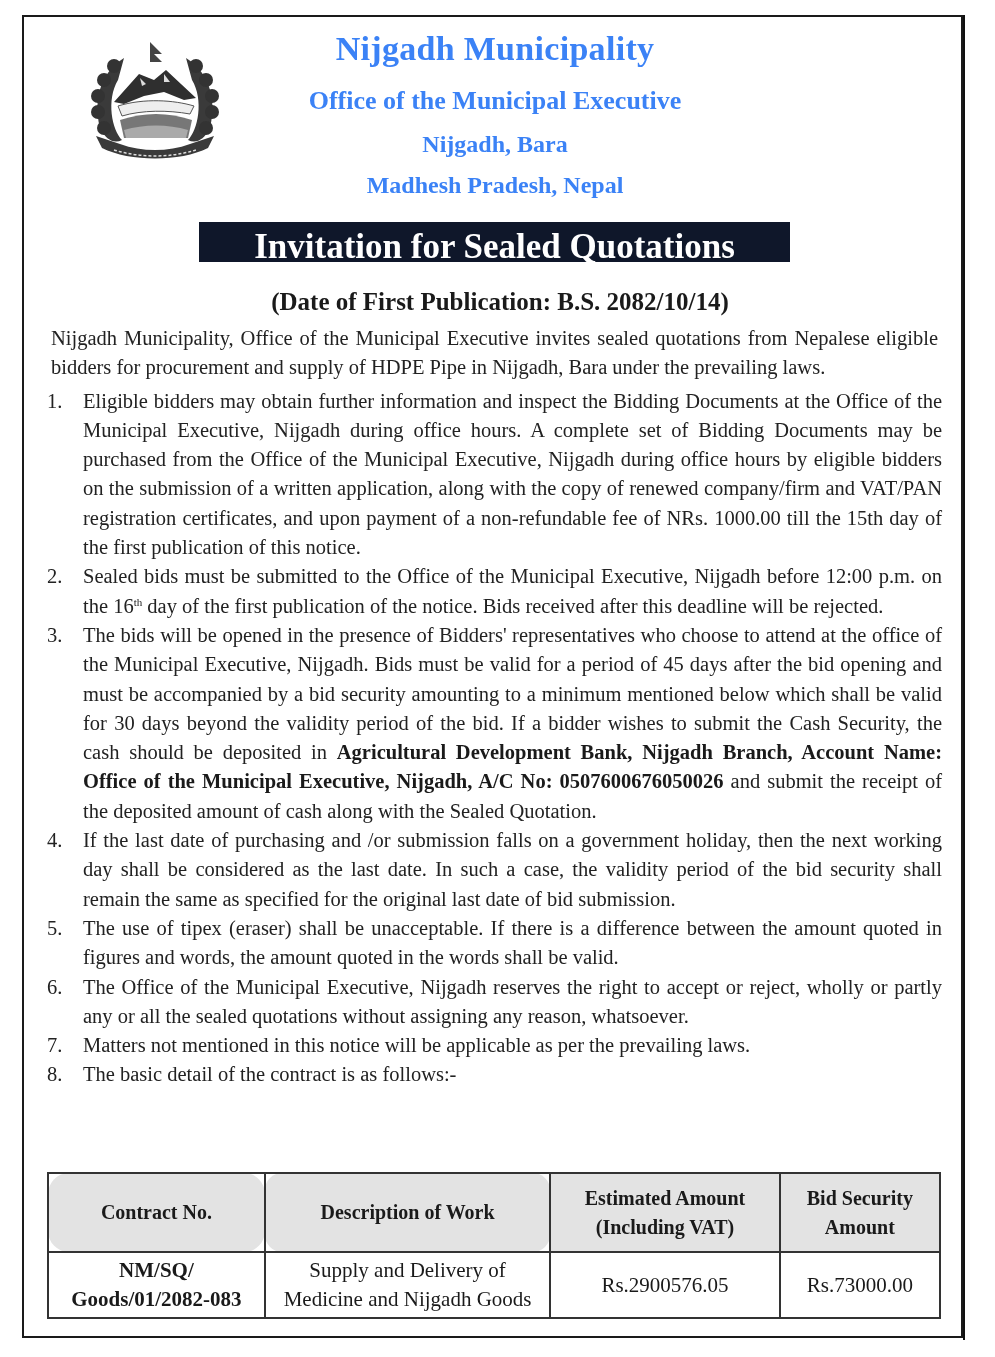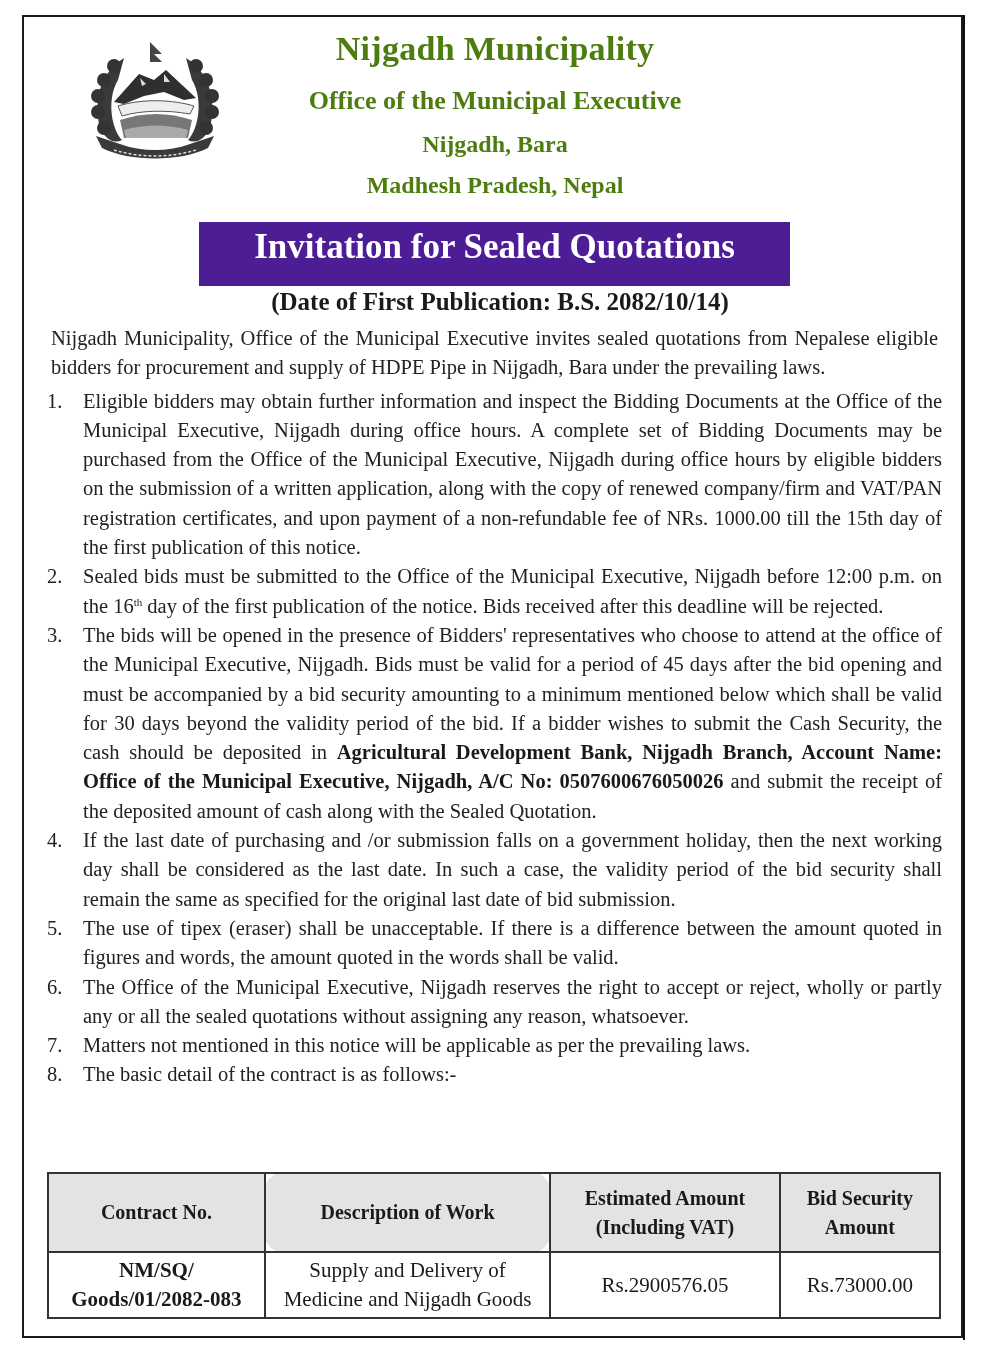--- a/index.html
+++ b/index.html
@@ -4,49 +4,49 @@
 <style>
   html, body { margin: 0; padding: 0; background: #ffffff; }
   body { width: 995px; height: 1357px; position: relative; overflow: hidden;
          font-family: "Liberation Serif", "DejaVu Serif", serif; color: #1a1a1a; }
   .frame { position: absolute; left: 22px; top: 15px; width: 941px; height: 1323px;
            border: 2px solid #1a1a1a; border-left-width: 2px; box-sizing: border-box; }
   .frame::after { content: ""; position: absolute; right: -4px; top: -2px; bottom: -4px; width: 2px; background: #111; }
 
   .emblem { position: absolute; left: 84px; top: 40px; width: 142px; height: 128px; }
 
-  .hdr { position: absolute; left: 200px; width: 590px; text-align: center; font-weight: bold; color: #4d7c0f; }
+  .hdr { position: absolute; left: 200px; width: 590px; text-align: center; font-weight: bold; color: #3b82f6; }
   .hdr-title { top: 30px; font-size: 34px; letter-spacing: 0.3px; }
   .hdr-office { top: 86px; font-size: 26px; }
   .hdr-place { top: 131px; font-size: 24px; }
   .hdr-state { top: 172px; font-size: 24px; }
 
-  .banner { position: absolute; left: 199px; top: 222px; width: 591px; height: 64px;
-            background: #4c1d95; color: #fff; font-weight: bold; font-size: 35px;
+  .banner { position: absolute; left: 199px; top: 222px; width: 591px; height: 40px;
+            background: #0f172a; color: #fff; font-weight: bold; font-size: 35px;
             text-align: center; line-height: 50px; }
 
   .pubdate { position: absolute; left: 190px; width: 620px; top: 288px; text-align: center;
              font-weight: bold; font-size: 25px; }
 
   .body { position: absolute; left: 47px; top: 320px; width: 895px; font-size: 20.5px; line-height: 29.3px;
           font-family: "Liberation Serif", serif; color: #222; }
   .intro { text-align: justify; text-align-last: left; margin: 4px; }
   ol.items { list-style: none; margin: 0; padding: 0; }
   ol.items li { position: relative; padding-left: 36px; text-align: justify; }
   ol.items li .num { position: absolute; left: 0; top: 0; }
   ol.items li b { font-weight: bold; color: #1a1a1a; }
   sup { font-size: 11px; line-height: 0; vertical-align: 7px; }
 
   table.contract { position: absolute; left: 47px; top: 1172px; width: 894px; border-collapse: collapse;
                    font-family: "Liberation Serif", serif; }
   table.contract th, table.contract td { border: 2px solid #333; text-align: center; color: #1a1a1a; }
   table.contract th { background: #e3e3e3; font-weight: bold; font-size: 20px; height: 77px; line-height: 29px; padding: 0 6px; }
   table.contract td { font-size: 21px; height: 64px; line-height: 29px; padding: 0 6px; }
   table.contract td.bold { font-weight: bold; }
-  .c1 { width: 212px; } .c2 { width: 296px; border-radius: 17px; } .c3 { width: 228px; } .c4 { width: 152px; }
+  .c1 { width: 212px; border-radius: 21px; } .c2 { width: 296px; border-radius: 17px; } .c3 { width: 228px; } .c4 { width: 152px; }
 </style>
 </head>
 <body>
 
 <div class="frame"></div>
 
 <svg class="emblem" viewBox="0 0 142 128">
   <g fill="#333">
 
     <path d="M40 18 C20 30 8 55 16 88 C22 100 30 104 38 100 C28 90 22 60 34 40 Z" fill="#3a3a3a"></path>

